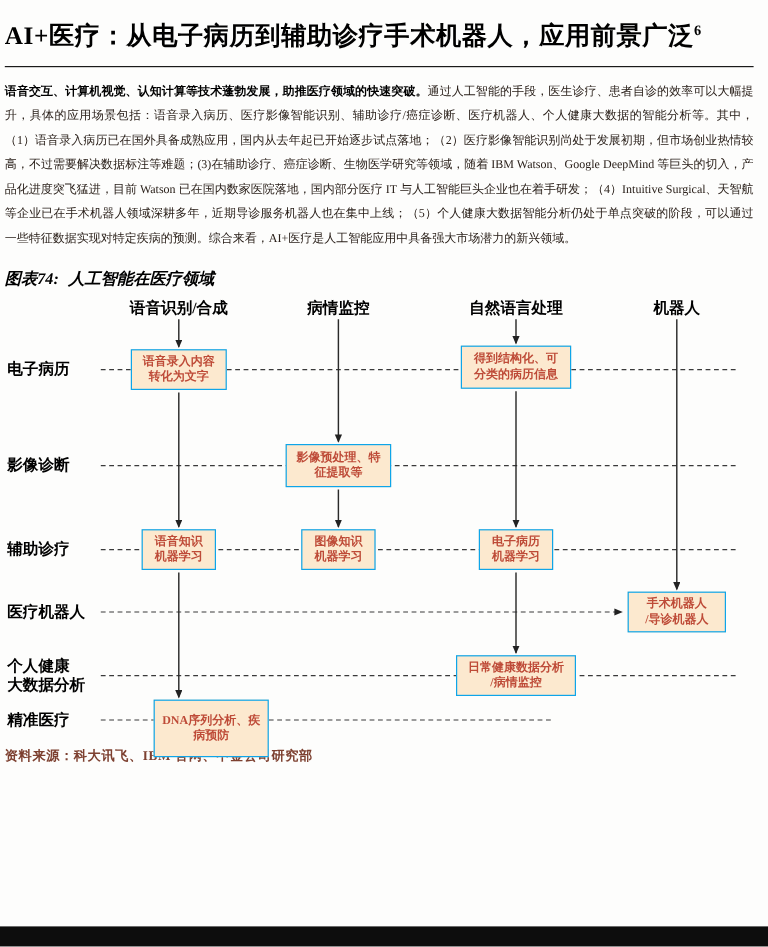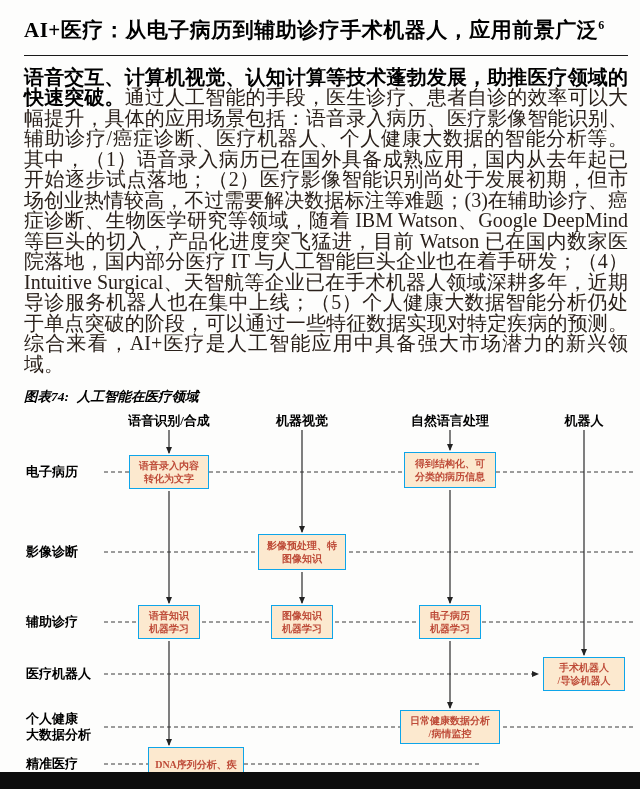--- a/index.html
+++ b/index.html
@@ -6,40 +6,40 @@
   html, body { background: #ffffff; }
   body { font-family: "Liberation Serif", "DejaVu Serif", serif; }
 
   .page {
     position: relative;
     width: 640px;
     height: 789px;
     margin: 0 auto;
     background: #fdfdfc;
     overflow: hidden;
-    padding: 16px 12px 0 24px;
+    padding: 16px 12px 0 4px;
   }
 
   .title {
     font-size: 21px;
     font-weight: bold;
     line-height: 1.42;
     color: #000;
     letter-spacing: 0.5px;
   }
   .title sup { font-size: 12px; }
 
   .rule {
     border: none;
     border-top: 1.5px solid #1a1a1a;
     margin: 9px 0 11px 0;
   }
 
   .body-par {
-    font-size: 20px;
+    font-size: 10px;
     line-height: 20.5px;
     text-align: justify;
     color: #2a201a;
   }
   .body-par .lead { font-weight: bold; color: #000; }
 
   .caption {
     margin-top: 14px;
     font-size: 13.5px;
     font-weight: bold;
@@ -148,38 +148,38 @@
       <line class="arrow" x1="157" y1="229" x2="157" y2="333" marker-end="url(#arrow)"></line>
       <line class="arrow" x1="290" y1="18" x2="290" y2="120" marker-end="url(#arrow)"></line>
       <line class="arrow" x1="290" y1="160" x2="290" y2="191" marker-end="url(#arrow)"></line>
       <line class="arrow" x1="438" y1="18" x2="438" y2="38" marker-end="url(#arrow)"></line>
       <line class="arrow" x1="438" y1="78" x2="438" y2="191" marker-end="url(#arrow)"></line>
       <line class="arrow" x1="438" y1="229" x2="438" y2="296" marker-end="url(#arrow)"></line>
       <line class="arrow" x1="572" y1="18" x2="572" y2="243" marker-end="url(#arrow)"></line>
     </svg>
 
     <div class="col-header" style="left:157px">语音识别/合成</div>
-    <div class="col-header" style="left:290px">机器视觉</div>
+    <div class="col-header" style="left:290px">病情监控</div>
     <div class="col-header" style="left:438px">自然语言处理</div>
     <div class="col-header" style="left:572px">机器人</div>
 
     <div class="row-label" style="top:52px">电子病历</div>
     <div class="row-label" style="top:132px">影像诊断</div>
     <div class="row-label" style="top:202px">辅助诊疗</div>
     <div class="row-label" style="top:254px">医疗机器人</div>
     <div class="row-label" style="top:299px">个人健康
 大数据分析</div>
     <div class="row-label" style="top:344px">精准医疗</div>
 
     <div class="dbox" style="left:117px;top:43px;width:80px;height:34px">语音录入内容
 转化为文字</div>
     <div class="dbox" style="left:392px;top:40px;width:92px;height:36px">得到结构化、可
 分类的病历信息</div>
     <div class="dbox" style="left:246px;top:122px;width:88px;height:36px">影像预处理、特
-图像知识</div>
+征提取等</div>
     <div class="dbox" style="left:126px;top:193px;width:62px;height:34px">语音知识
 机器学习</div>
     <div class="dbox" style="left:259px;top:193px;width:62px;height:34px">图像知识
 机器学习</div>
     <div class="dbox" style="left:407px;top:193px;width:62px;height:34px">电子病历
 机器学习</div>
     <div class="dbox" style="left:531px;top:245px;width:82px;height:34px">手术机器人
 /导诊机器人</div>
     <div class="dbox" style="left:388px;top:298px;width:100px;height:34px">日常健康数据分析
 /病情监控</div>

